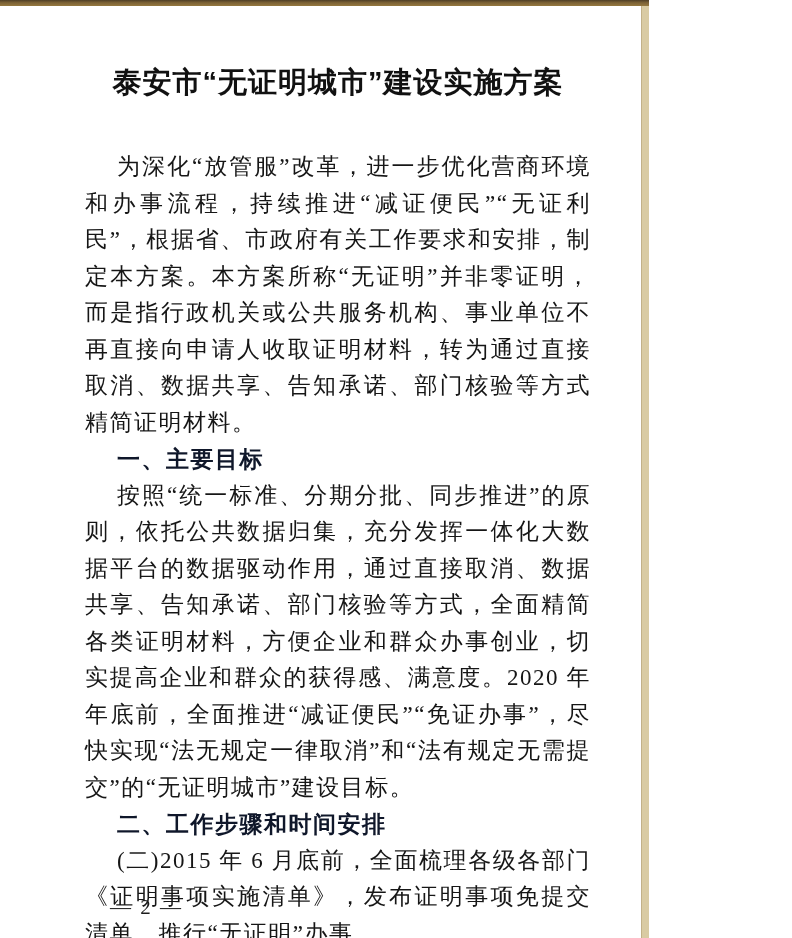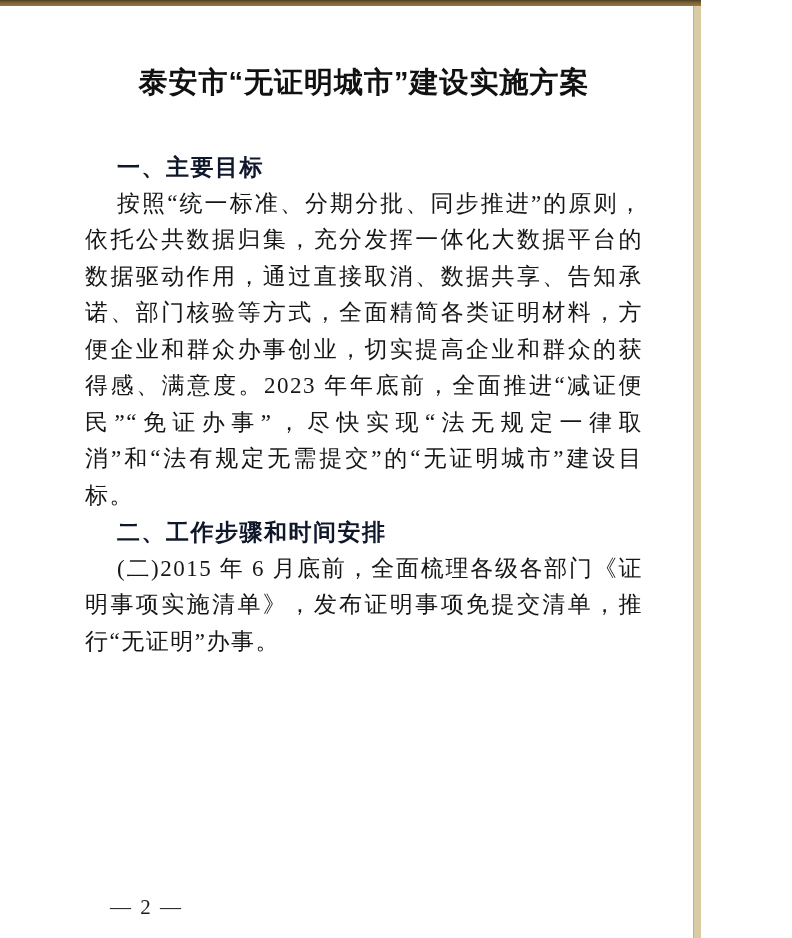--- a/index.html
+++ b/index.html
@@ -2,21 +2,21 @@
 <html><head>
 <meta charset="utf-8">
 <style>
   html, body {
     margin: 0;
     padding: 0;
     background: #ffffff;
   }
   .page {
     position: relative;
-    width: 701px;
+    width: 649px;
     height: 938px;
     background: #ffffff;
     overflow: hidden;
     font-family: "Liberation Serif", serif;
     color: #161616;
   }
   .topbar {
     position: absolute;
     top: 0; left: 0; right: 0;
     height: 6px;
@@ -75,21 +75,22 @@
 <body>
 
 <div class="page">
   <div class="topbar"></div>
   <div class="rightstrip"></div>
 
   <div class="content">
     <h1 class="title">泰安市“无证明城市”建设实施方案</h1>
 
     <div class="bodytext">
+        <p class="paragraph">为深化“放管服”改革，进一步优化营商环境和办事流程，持续推进“减证便民”“无证利民”，根据省、市政府有关工作要求和安排，制定本方案。本方案所称“无证明”并非零证明，而是指行政机关或公共服务机构、事业单位不再直接向申请人收取证明材料，转为通过直接取消、数据共享、告知承诺、部门核验等方式精简证明材料。</p>
         <p class="heading">一、主要目标</p>
-        <p class="paragraph">按照“统一标准、分期分批、同步推进”的原则，依托公共数据归集，充分发挥一体化大数据平台的数据驱动作用，通过直接取消、数据共享、告知承诺、部门核验等方式，全面精简各类证明材料，方便企业和群众办事创业，切实提高企业和群众的获得感、满意度。2023 年年底前，全面推进“减证便民”“免证办事”，尽快实现“法无规定一律取消”和“法有规定无需提交”的“无证明城市”建设目标。</p>
+        <p class="paragraph">按照“统一标准、分期分批、同步推进”的原则，依托公共数据归集，充分发挥一体化大数据平台的数据驱动作用，通过直接取消、数据共享、告知承诺、部门核验等方式，全面精简各类证明材料，方便企业和群众办事创业，切实提高企业和群众的获得感、满意度。2020 年年底前，全面推进“减证便民”“免证办事”，尽快实现“法无规定一律取消”和“法有规定无需提交”的“无证明城市”建设目标。</p>
         <p class="heading">二、工作步骤和时间安排</p>
         <p class="paragraph">(二)2015 年 6 月底前，全面梳理各级各部门《证明事项实施清单》，发布证明事项免提交清单，推行“无证明”办事。</p>
       </div>
   </div>
 
   <div class="page-num">— 2 —</div>
 </div>
 
 </body></html>

